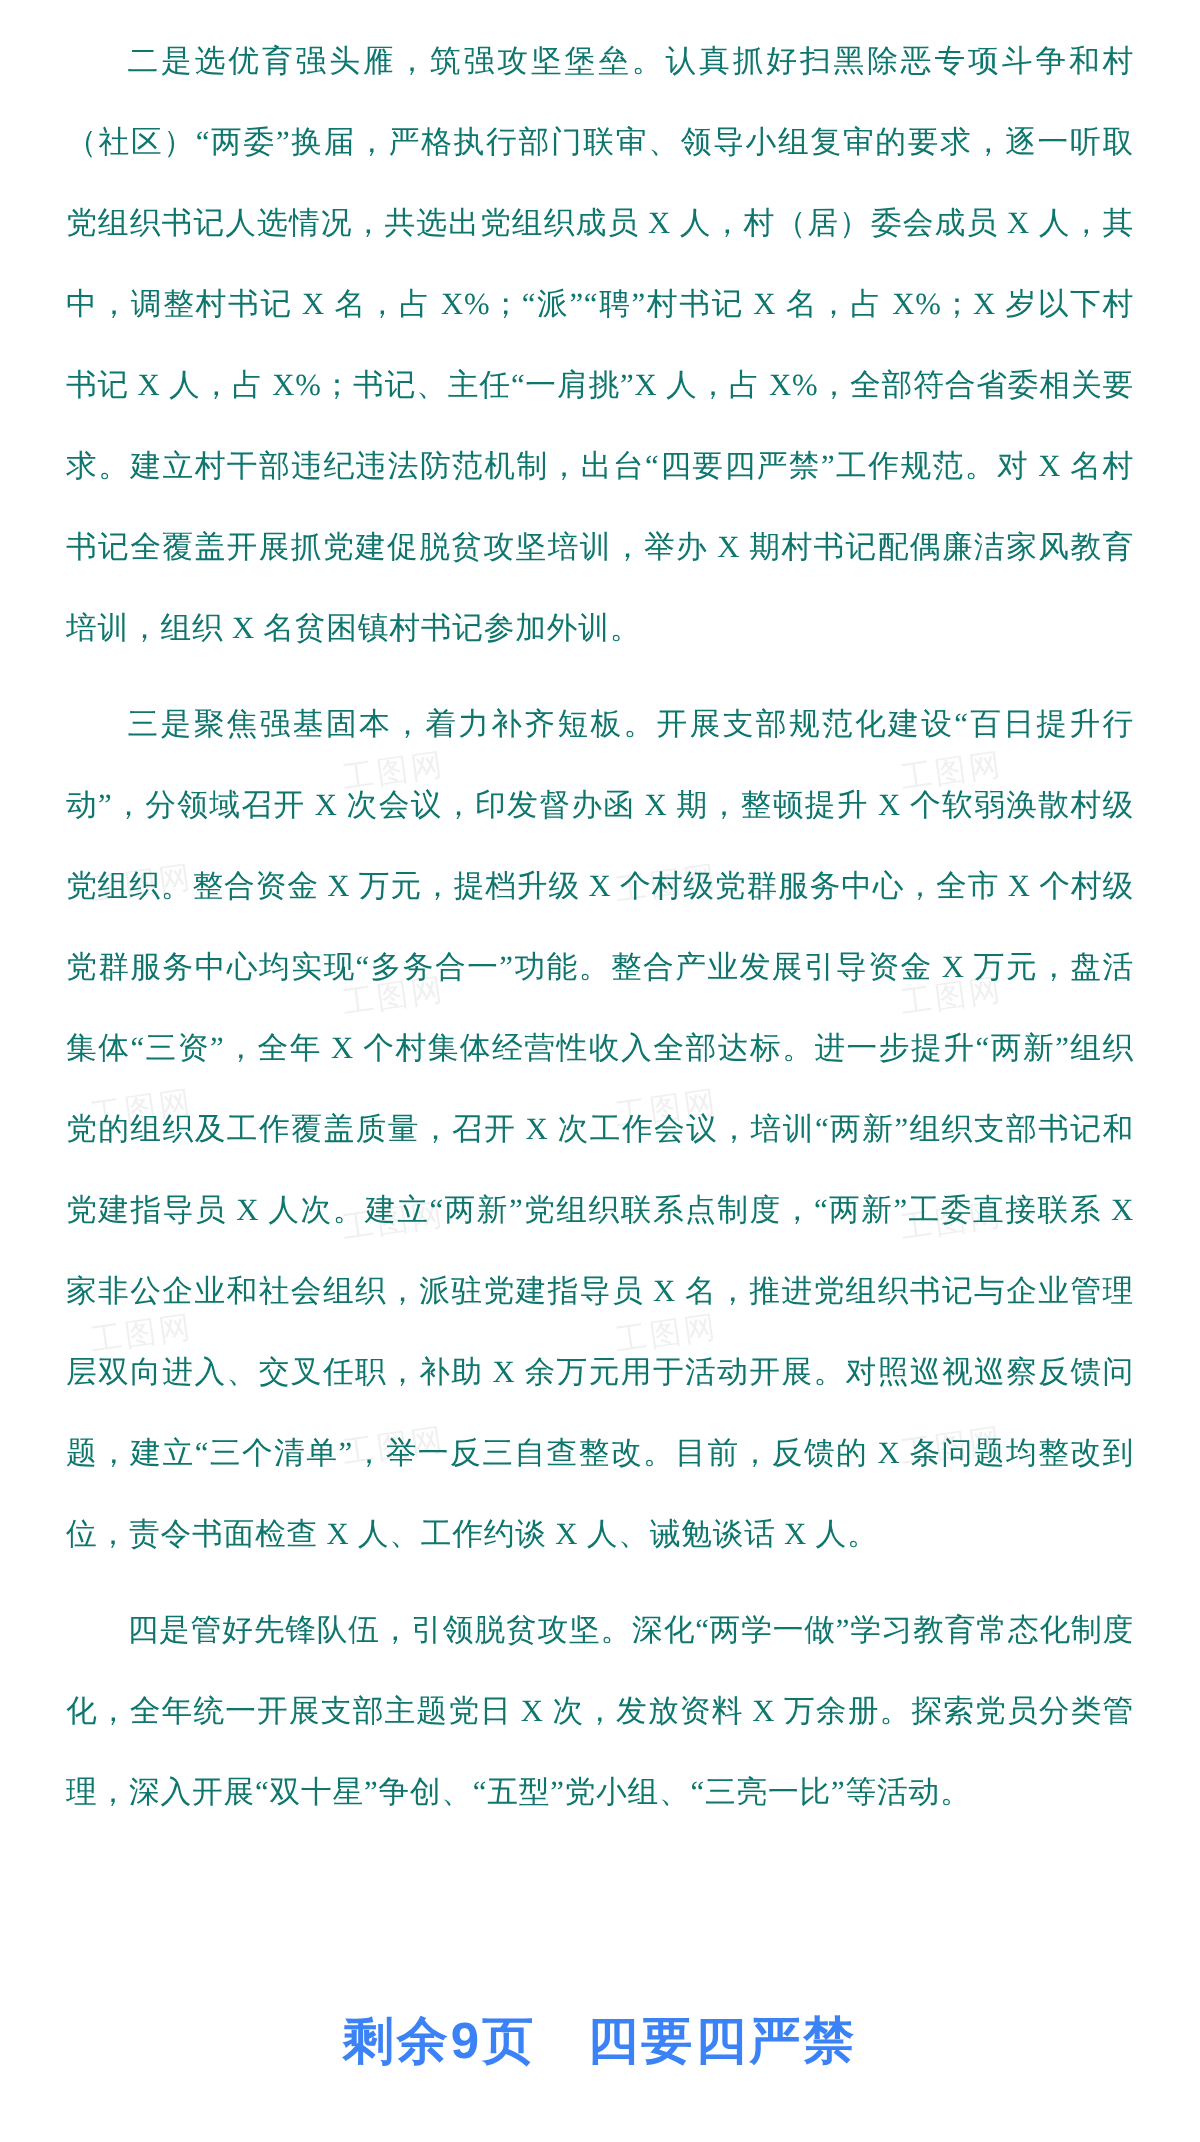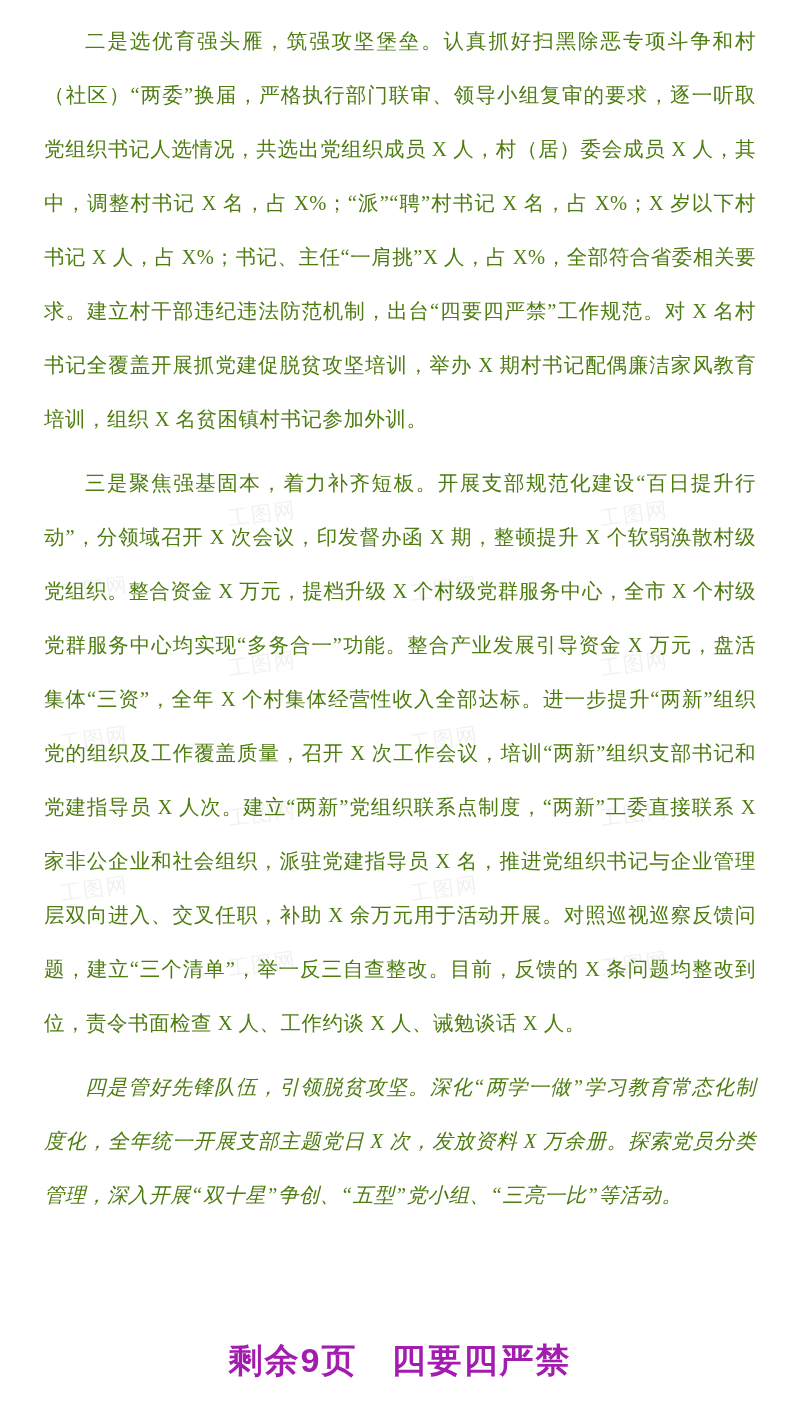--- a/index.html
+++ b/index.html
@@ -28,25 +28,24 @@
   }
   .para {
     margin: 0 0 10px 0;
     font-size: 20.5px;
     line-height: 54px;
     text-align: justify;
     text-justify: inter-ideograph;
     text-indent: 2em;
     letter-spacing: 0.5px;
     font-family: "Liberation Serif", serif;
-    color: #4d7c0f;
+    color: #0f766e;
   }
   .para:last-child {
     margin-bottom: 0;
-    font-style: italic;
   }
   
   .watermarks {
     position: absolute;
     inset: 0;
     z-index: 1;
     pointer-events: none;
   }
   .wm {
     position: absolute;
@@ -63,21 +62,21 @@
     left: 0;
     right: 0;
     bottom: 44px;
     text-align: center;
     z-index: 3;
   }
   .footer-note .ft {
     font-family: "Liberation Sans", sans-serif;
     font-size: 34px;
     font-weight: bold;
-    color: #a21caf;
+    color: #3b82f6;
     letter-spacing: 2px;
   }
   .footer-note .ft-gap {
     display: inline-block;
     width: 26px;
   }
 </style>
 </head>
 <body>
 

